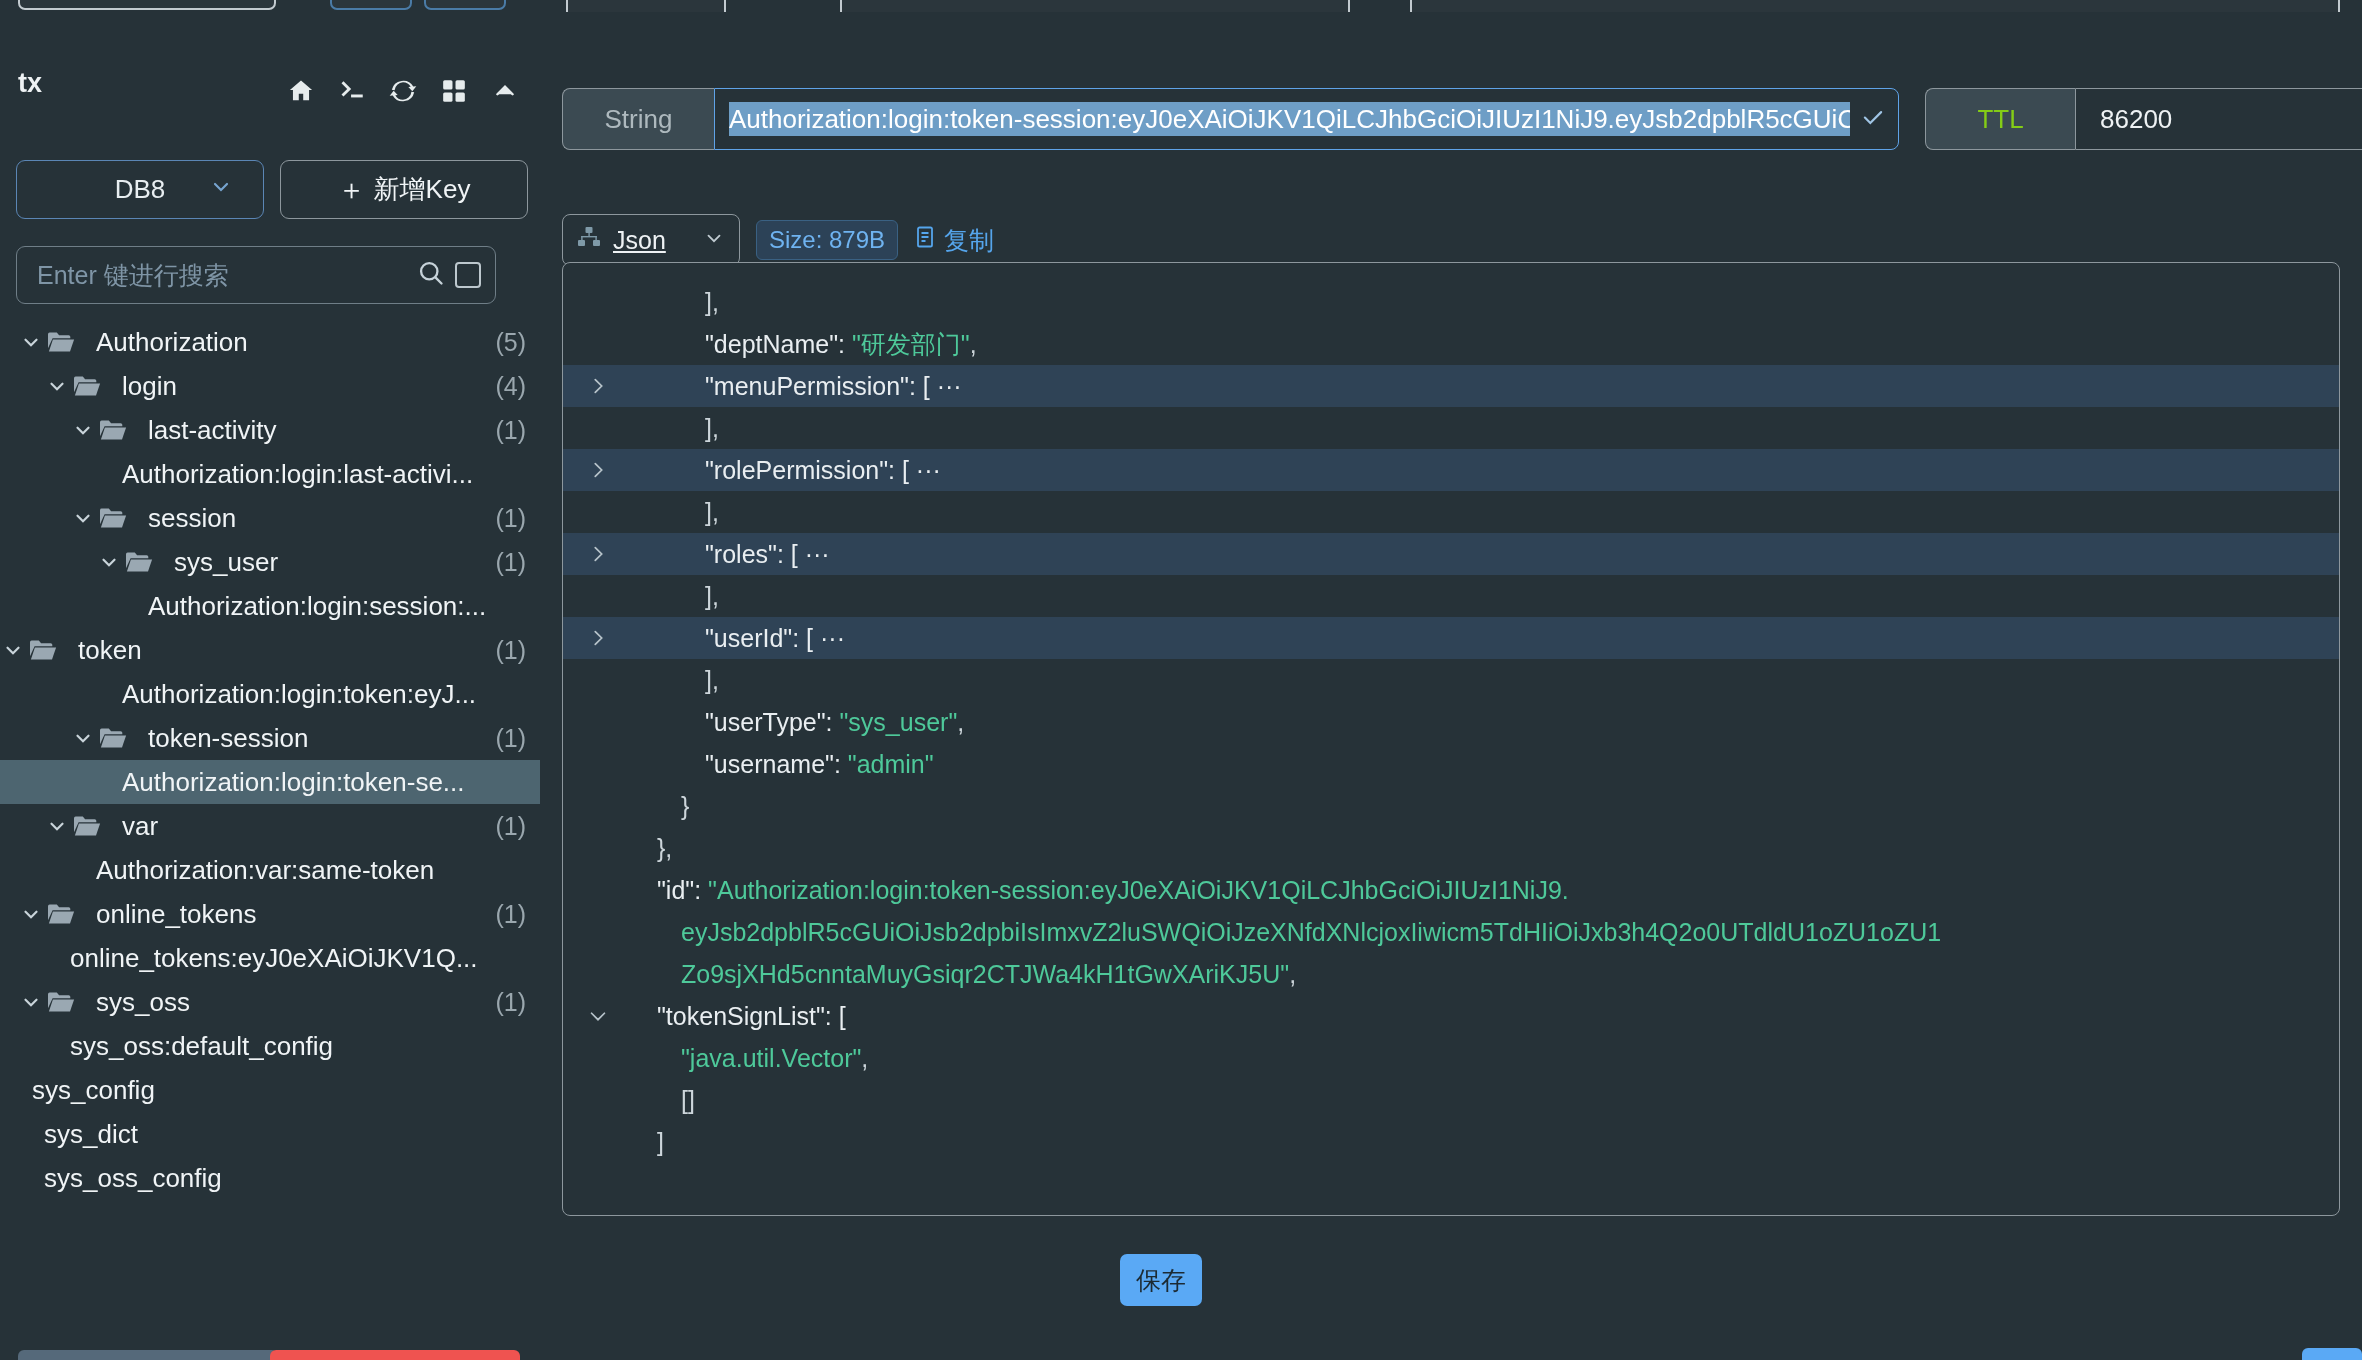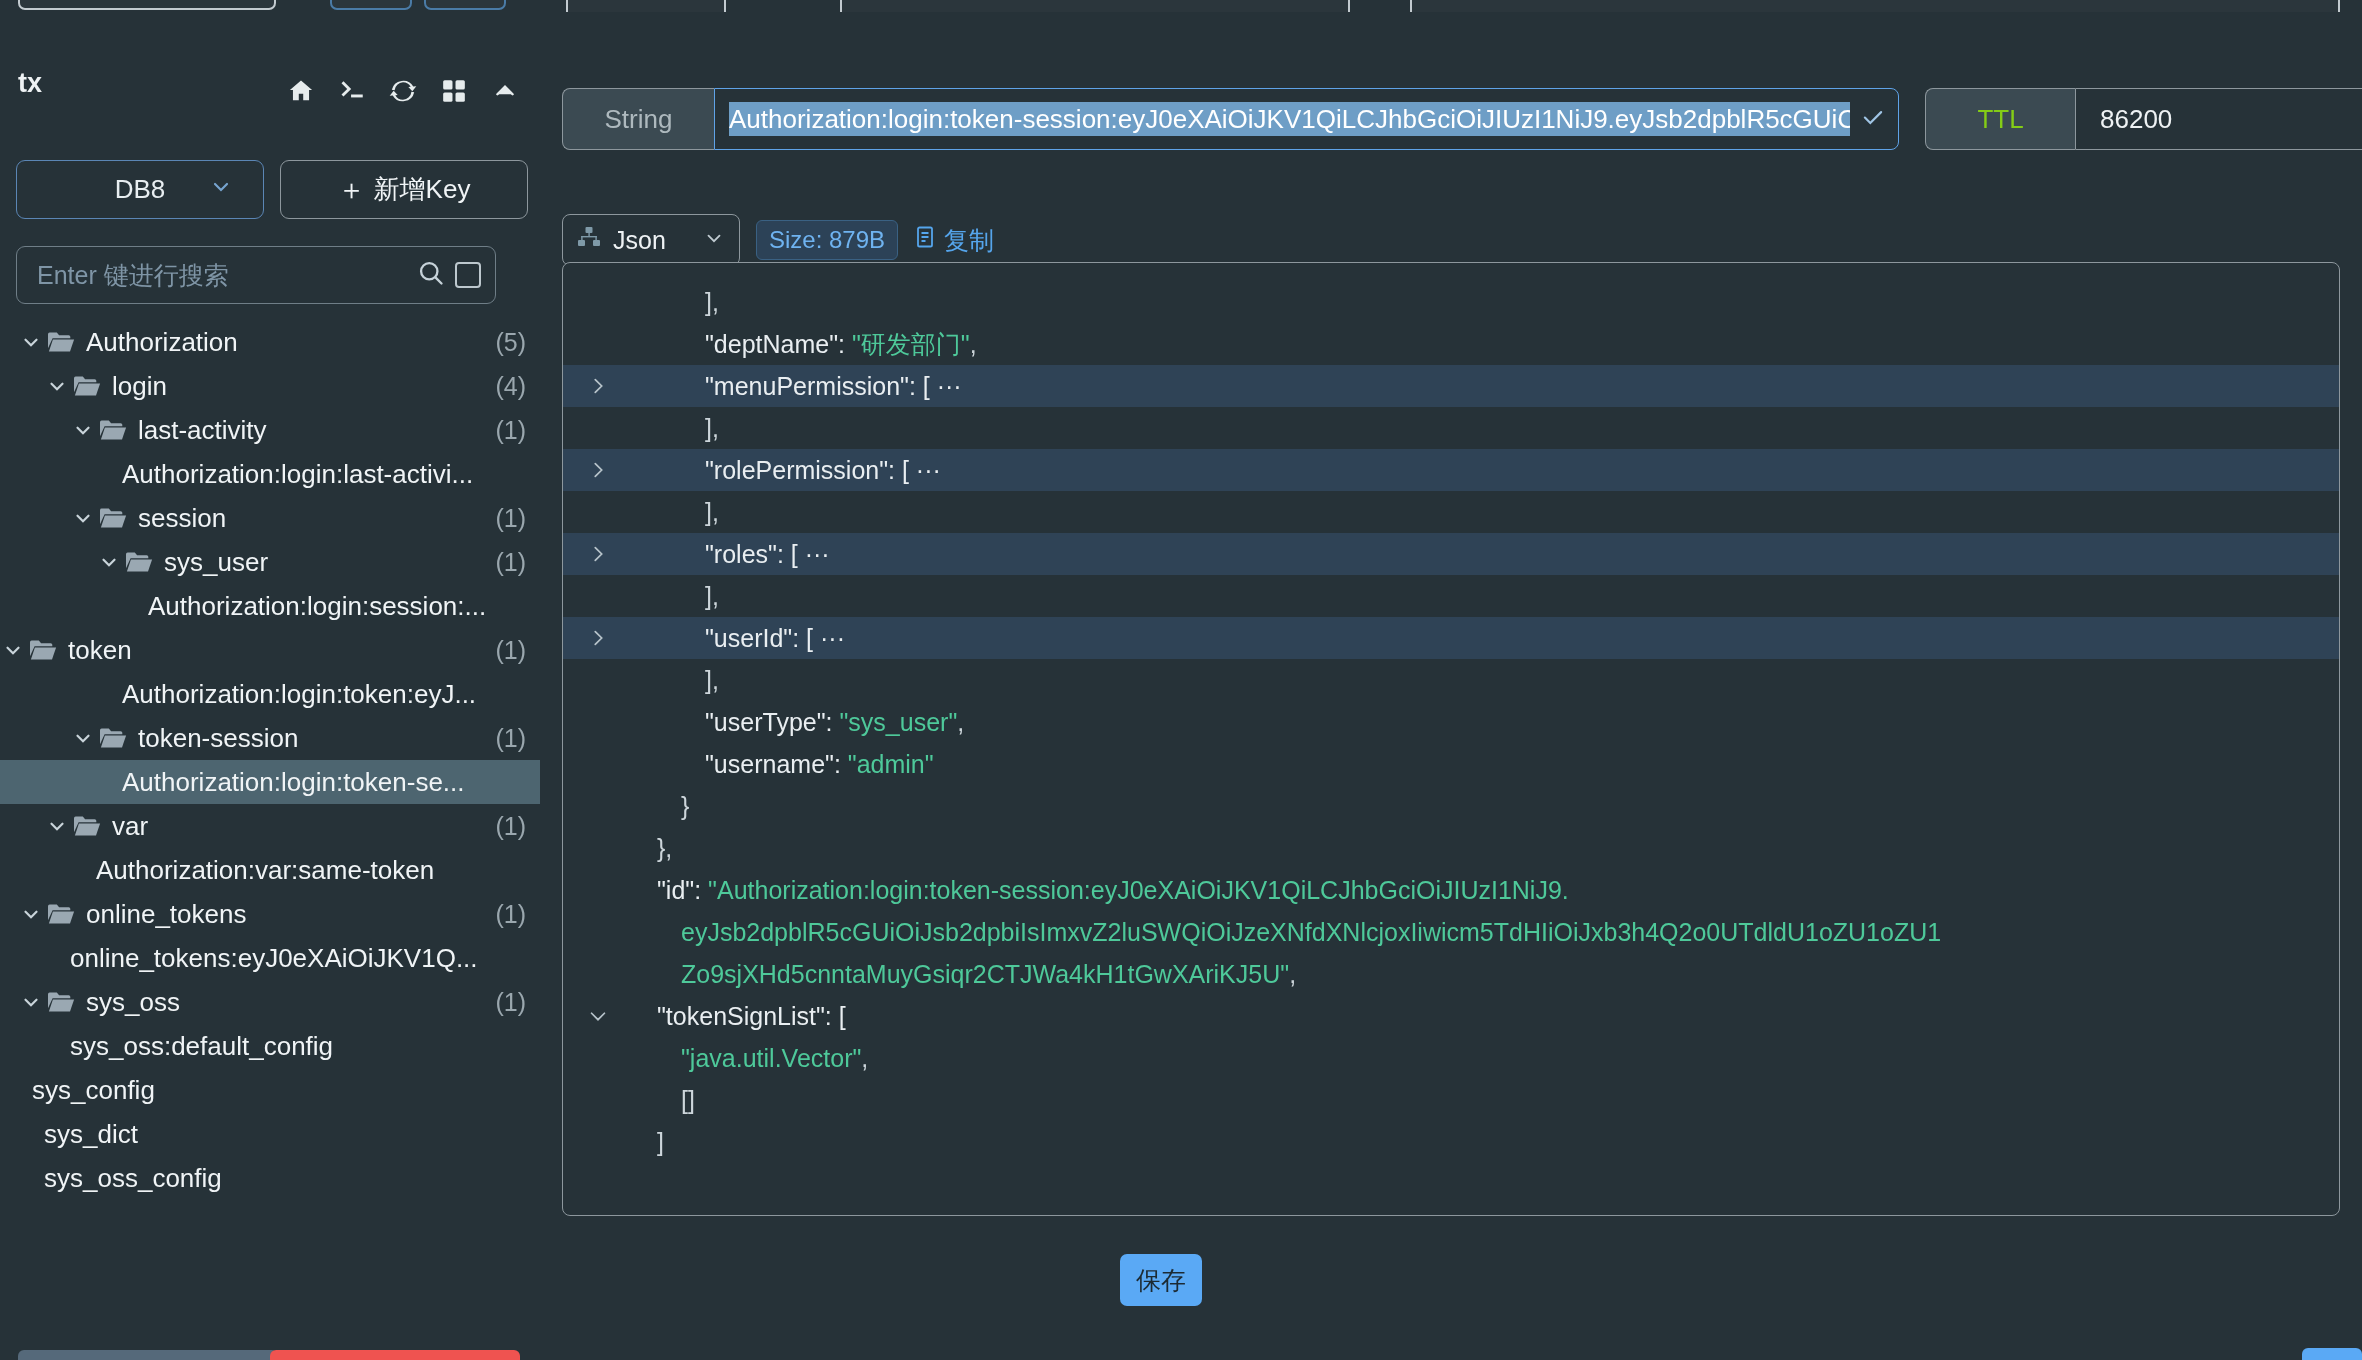--- a/index.html
+++ b/index.html
@@ -77,21 +77,21 @@
   #tree { position: absolute; left: 0; top: 306px; width: 542px; }
   .tnode {
     display: flex; align-items: center; height: 44px; cursor: pointer;
     color: #f0f4f6; font-size: 26px; white-space: nowrap; padding-right: 16px;
   }
   .tnode.selected { background: #4d6570; }
   .tnode .twist { width: 26px; display: flex; align-items: center; justify-content: center; flex: none; }
   .tnode .twist svg { stroke: #c9d4da; }
   .tnode .folder { width: 34px; flex: none; display: flex; align-items: center; justify-content: center; }
   .tnode .folder svg { fill: #9aa8b2; }
-  .tnode .tlabel { margin-left: 8px; overflow: hidden; text-overflow: ellipsis; }
+  .tnode .tlabel { margin-left: 18px; overflow: hidden; text-overflow: ellipsis; }
   .tnode .tcount { margin-left: auto; color: #9aa7ae; font-size: 25px; padding-left: 14px; }
   .leaf .tlabel { margin-left: 0; }
 
   
   #splitter {
     position: absolute; left: 542px; top: 0; width: 16px; height: 1360px;
     background: #5a7281; cursor: col-resize;
   }
   #splitter .grip {
     position: absolute; left: 50%; top: 50%; transform: translate(-50%,-50%);
@@ -140,21 +140,21 @@
     height: 62px; width: 330px; background: #263238; border: 1.4px solid #8d979d;
     border-radius: 0 8px 8px 0; color: #eef2f4; font-size: 26px;
     display: flex; align-items: center; padding-left: 24px;
   }
 
   
   .view-toolbar { position: absolute; left: 22px; top: 214px; display: flex; align-items: center; gap: 16px; }
   .fmt-select {
     width: 178px; height: 52px; border: 1.4px solid #8d979d; border-radius: 8px;
     background: #263238; display: flex; align-items: center; padding: 8px 14px;
-    gap: 12px; color: #eef2f4; font-size: 25px; cursor: pointer; position: relative;
+    gap: 12px; color: #eef2f4; font-size: 25px; cursor: pointer; position: relative; text-decoration: underline;
   }
   .fmt-select .hier svg { fill: #7f9aa8; }
   .fmt-select .caret { margin-left: auto; }
   .fmt-select .caret svg { stroke: #c0cbd1; }
   .size-badge {
     height: 40px; padding: 0 12px; border: 1px solid #3a6183; border-radius: 6px;
     background: #2c4257; color: #6fb3f0; font-size: 24px;
     display: flex; align-items: center;
   }
   .copy-link { display: flex; align-items: center; gap: 6px; color: #55a5ec; font-size: 25px; cursor: pointer; }

